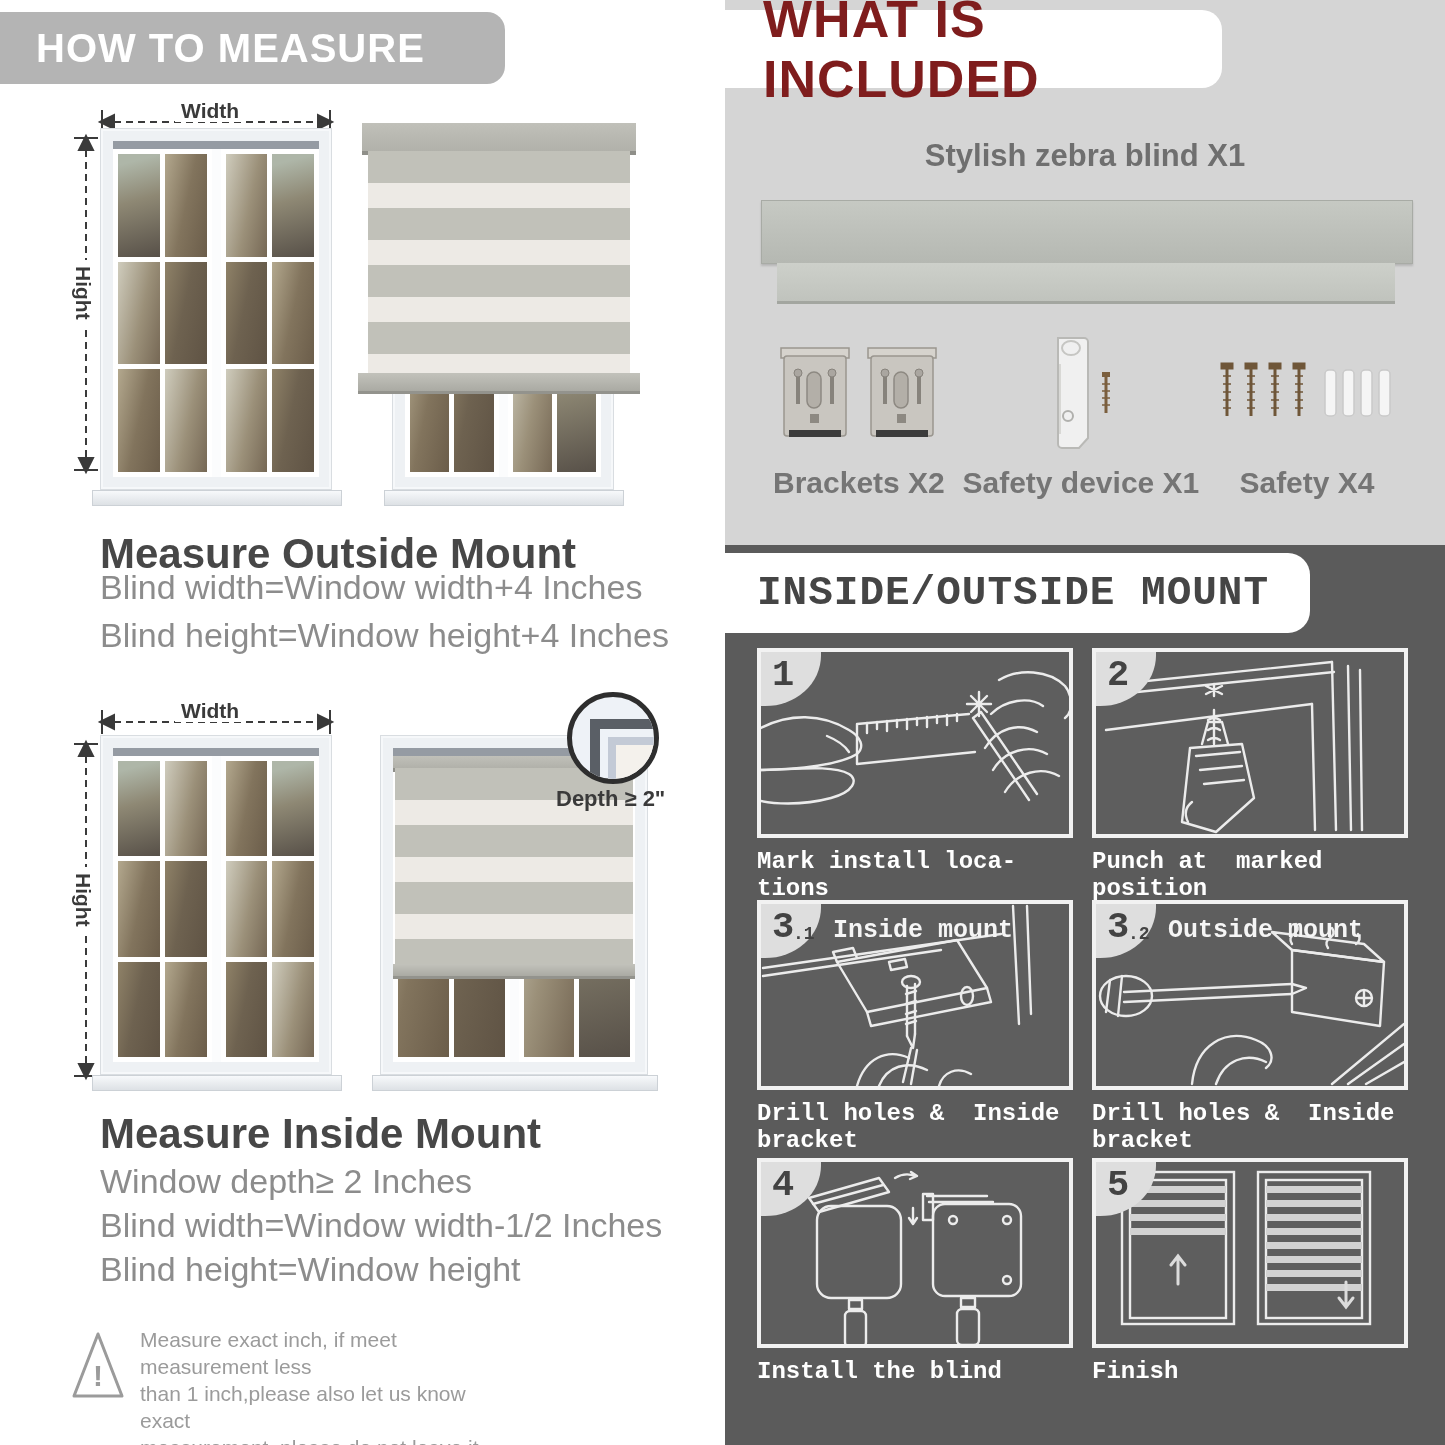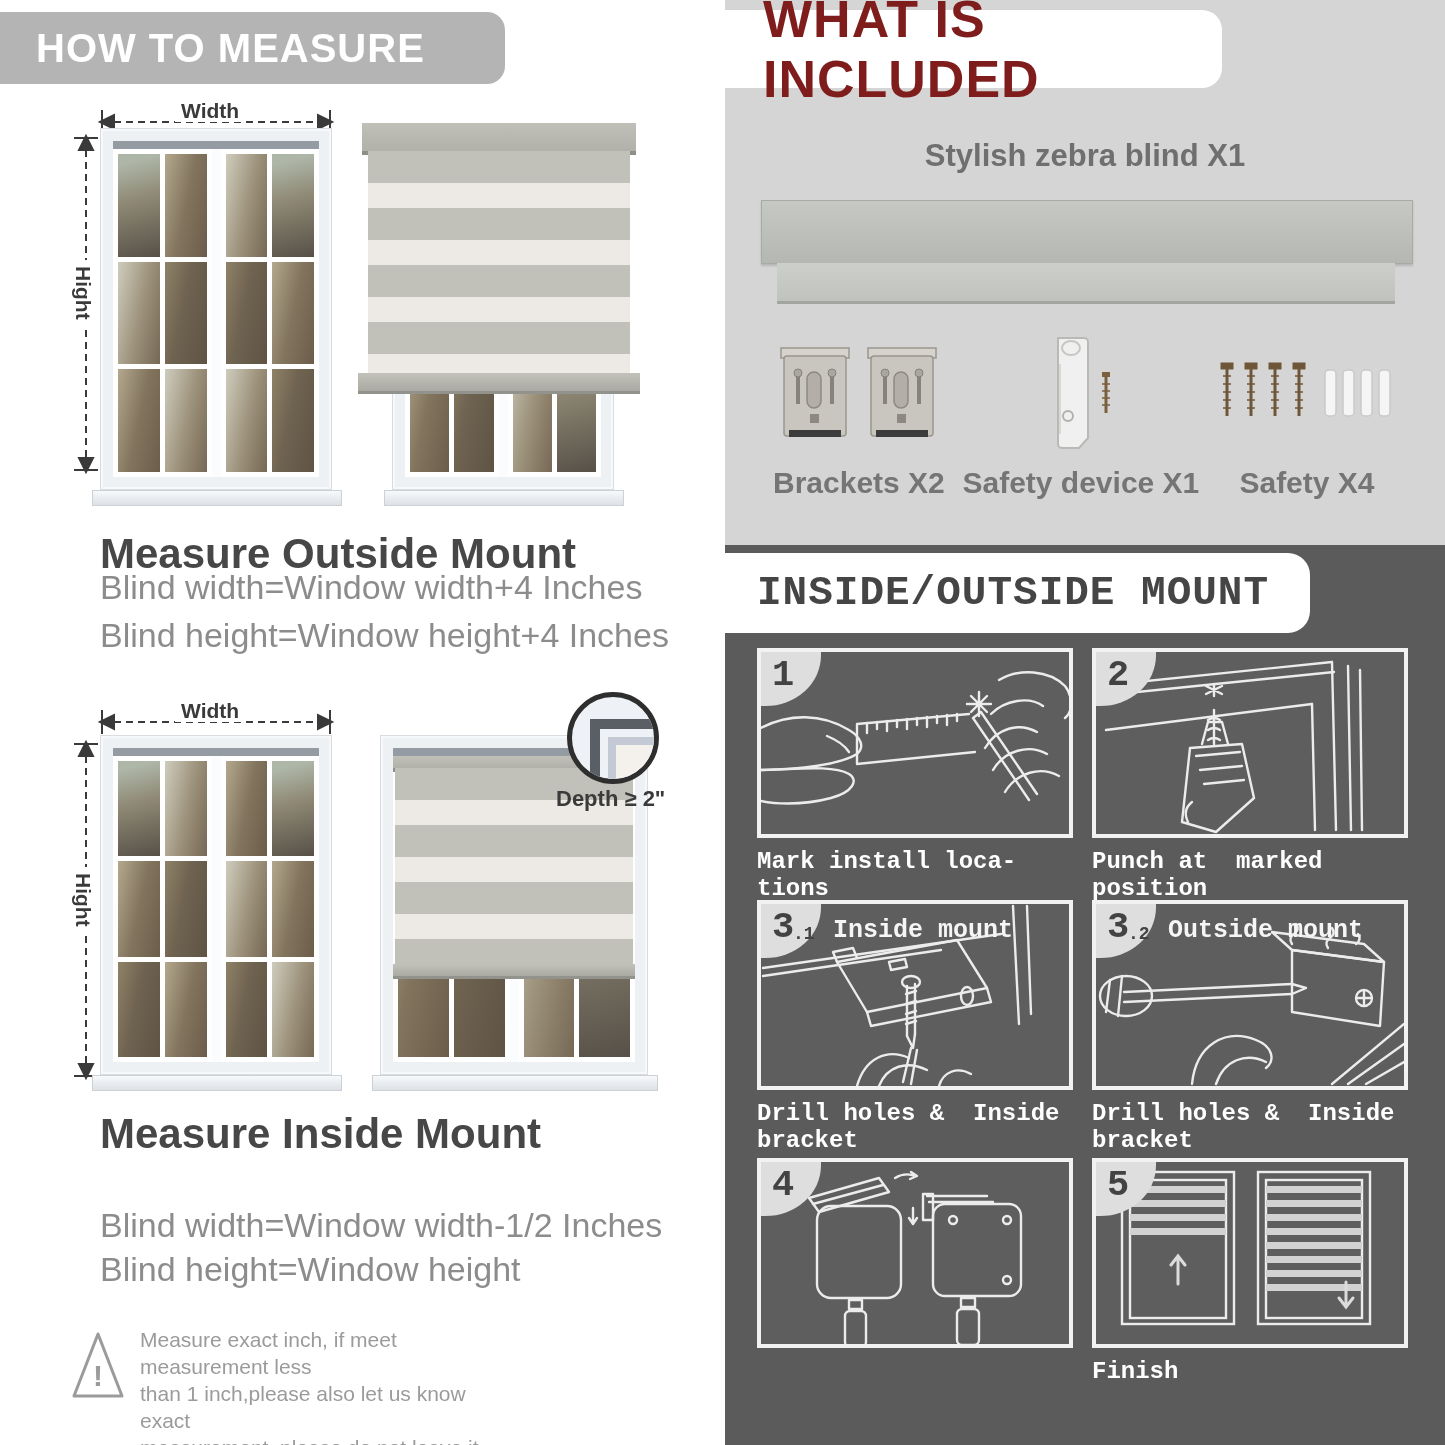--- a/index.html
+++ b/index.html
@@ -232,20 +232,21 @@
       <div class="sill" style="left:372px;top:383px;width:284px;"></div>
 
       <div class="inset-circle" style="left:567px;top:0px;">
         <div class="inset-corner-outer"></div>
         <div class="inset-corner-inner"></div>
       </div>
       <div class="depth-label" style="left:556px;top:94px;">Depth ≥ 2"</div>
     </div>
 
     <div class="h-measure" style="top:1110px;">Measure Inside Mount</div>
+    <div class="m-line" style="top:1162px;">Window depth≥ 2 Inches</div>
     <div class="m-line" style="top:1206px;">Blind width=Window width-1/2 Inches</div>
     <div class="m-line" style="top:1250px;">Blind height=Window height</div>
 
     <div class="warning">
       <div class="tri">
         <svg width="56" height="84" viewBox="0 0 56 84">
           <path d="M28,14 L52,76 L4,76 Z" fill="none" stroke="#9b9b9b" stroke-width="3" stroke-linejoin="round"></path>
           <text x="28" y="66" text-anchor="middle" font-size="30" font-weight="bold" fill="#9b9b9b">!</text>
         </svg>
       </div>
@@ -476,20 +477,21 @@
             <rect x="200" y="136" width="14" height="9"></rect>
             <rect x="196" y="147" width="22" height="36" rx="5"></rect>
           </g>
         </svg>
         <div class="badge">
           <span class="bmain">4</span>
           <span class="bsub"></span>
         </div>
         <div class="step-title"></div>
       </div>
+      <div class="step-caption">Install the blind</div>
     </div>
 
     <div class="step" style="left:367px;top:613px;">
       <div class="step-box">
         <svg class="art" width="308" height="182" viewBox="0 0 308 182">
           <g fill="none" stroke="#ececec" stroke-width="2.4">
             <rect x="26" y="10" width="112" height="152"></rect>
             <rect x="34" y="18" width="96" height="138"></rect>
             <rect x="162" y="10" width="112" height="152"></rect>
             <rect x="170" y="18" width="96" height="138"></rect>

